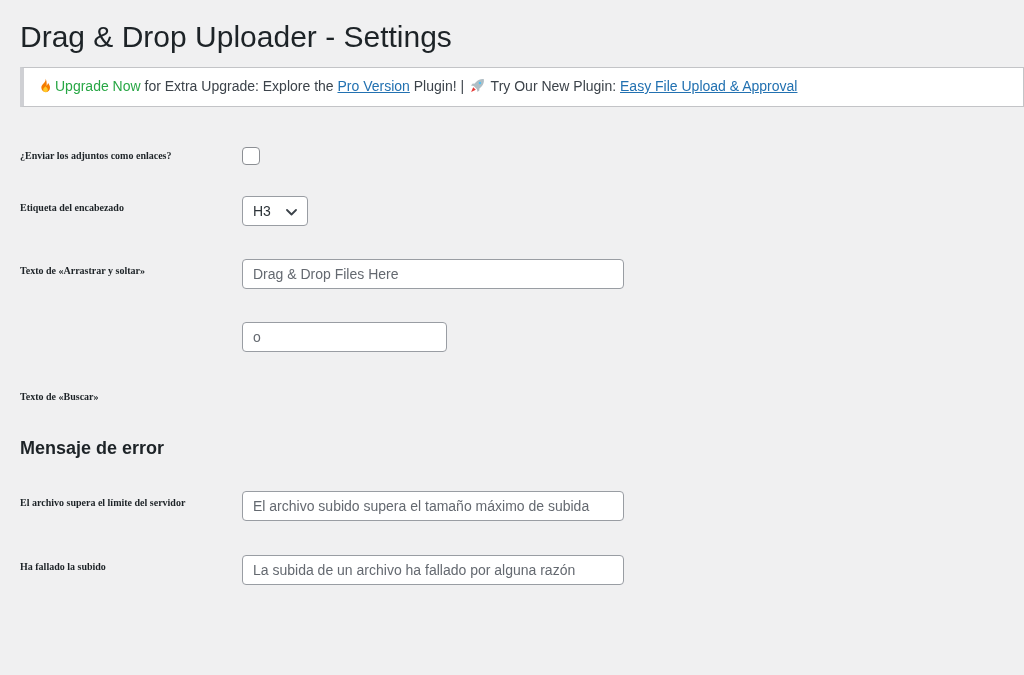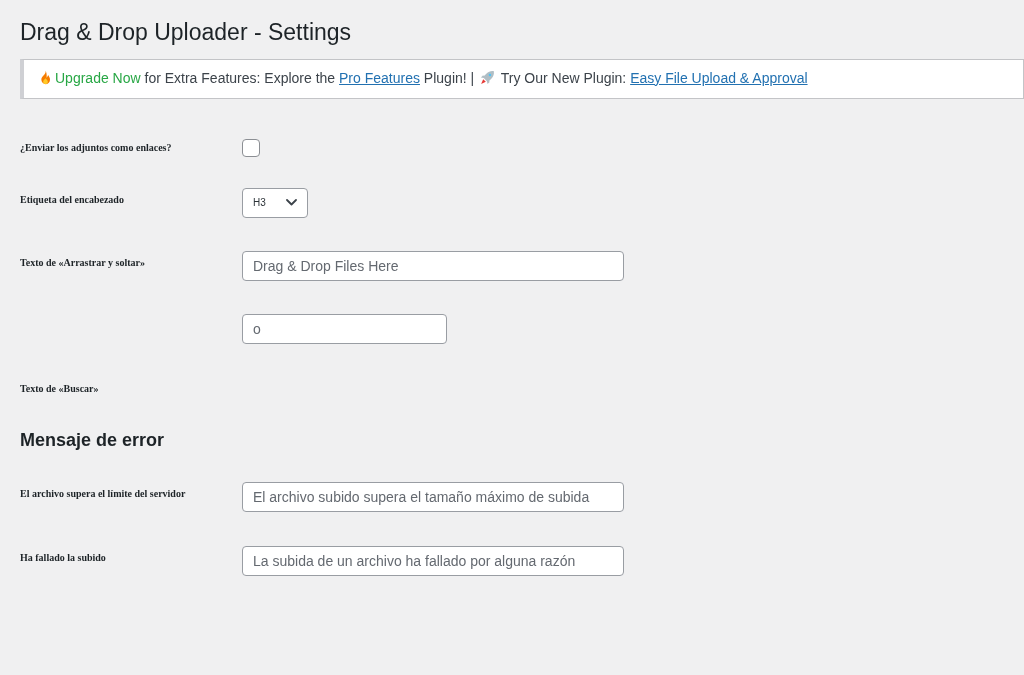--- a/index.html
+++ b/index.html
@@ -6,21 +6,21 @@
   html, body {
     width: 1024px; height: 675px; overflow: hidden;
     background: #f0f0f1;
     font-family: "Liberation Sans", sans-serif;
     color: #1d2327;
   }
   .wrap { margin-left: 20px; }
 
   h1.page-title {
     padding-top: 19px;
-    font-size: 23px;
+    font-size: 30px;
     font-weight: 500;
     line-height: 1.2;
     color: #1d2327;
   }
 
   .notice {
     margin-top: 12px;
     background: #ffffff;
     border: 1px solid #c3c4c7;
     border-left: 4px solid #cfd0d4;
@@ -77,40 +77,40 @@
     cursor: pointer;
   }
 
   .select {
     display: inline-flex; align-items: center;
     height: 30px;
     border: 1px solid #999da3;
     border-radius: 4px;
     background: #fff;
     padding: 0 10px;
-    font-size: 10px;
+    font-size: 14px;
     color: #2c3338;
     cursor: pointer;
     min-width: 66px;
     justify-content: space-between;
   }
   .select .chev { margin-left: 12px; display: inline-block; }
 </style>
 </head>
 <body>
 
 <div class="wrap">
 
   <h1 class="page-title">Drag &amp; Drop Uploader - Settings</h1>
 
   <div class="notice">
     <span class="icon-svg"><svg width="15" height="15" viewBox="0 0 16 16">
           <path d="M8.2 0.8c.3 2.6-1.2 3.7-2.6 5.3C4.3 7.6 3.4 8.9 3.6 10.7c.3 2.7 2.4 4.5 4.9 4.4 2.5-.1 4.2-2 4.3-4.6.1-2.2-1.1-3.6-2-5.1-.6 1-.5 1.9-1.6 2.8.3-2.9-.2-5.5-1-7.4z" fill="#f57c00"></path>
           <path d="M8 15c-1.4 0-2.5-1.2-2.5-2.6 0-1.5 1.3-2.2 2.4-3.6.9 1.3 2.6 2.1 2.6 3.6C10.5 13.8 9.4 15 8 15z" fill="#ffca28"></path>
-        </svg></span><span class="upgrade-now">Upgrade Now</span><span> for Extra Features: Explore the </span><a class="link">Pro Features</a><span> Plugin! | </span><span class="icon-svg"><svg width="15" height="15" viewBox="0 0 16 16">
+        </svg></span><span class="upgrade-now">Upgrade Now</span><span> for Extra Upgrade: Explore the </span><a class="link">Pro Version</a><span> Plugin! | </span><span class="icon-svg"><svg width="15" height="15" viewBox="0 0 16 16">
           <path d="M14.8 1.2c-3.2-.4-5.9.6-7.8 2.5L4.6 6.1 3 5.9 1 8l3 .6L7.4 12l.6 3 2.1-2-.2-1.6 2.4-2.4c1.9-1.9 2.9-4.6 2.5-7.8z" fill="#b0bec5"></path>
           <circle cx="10.6" cy="5.4" r="1.3" fill="#4fc3f7"></circle>
           <path d="M3.4 9.8L1.2 14.8l5-2.2-2.8-2.8z" fill="#e53935"></path>
         </svg></span><span> Try Our New Plugin: </span><a class="link">Easy File Upload &amp; Approval</a>
   </div>
 
   <div class="form">
 
     <div class="row mb31">
       <div class="row-label">¿Enviar los adjuntos como enlaces?</div>

